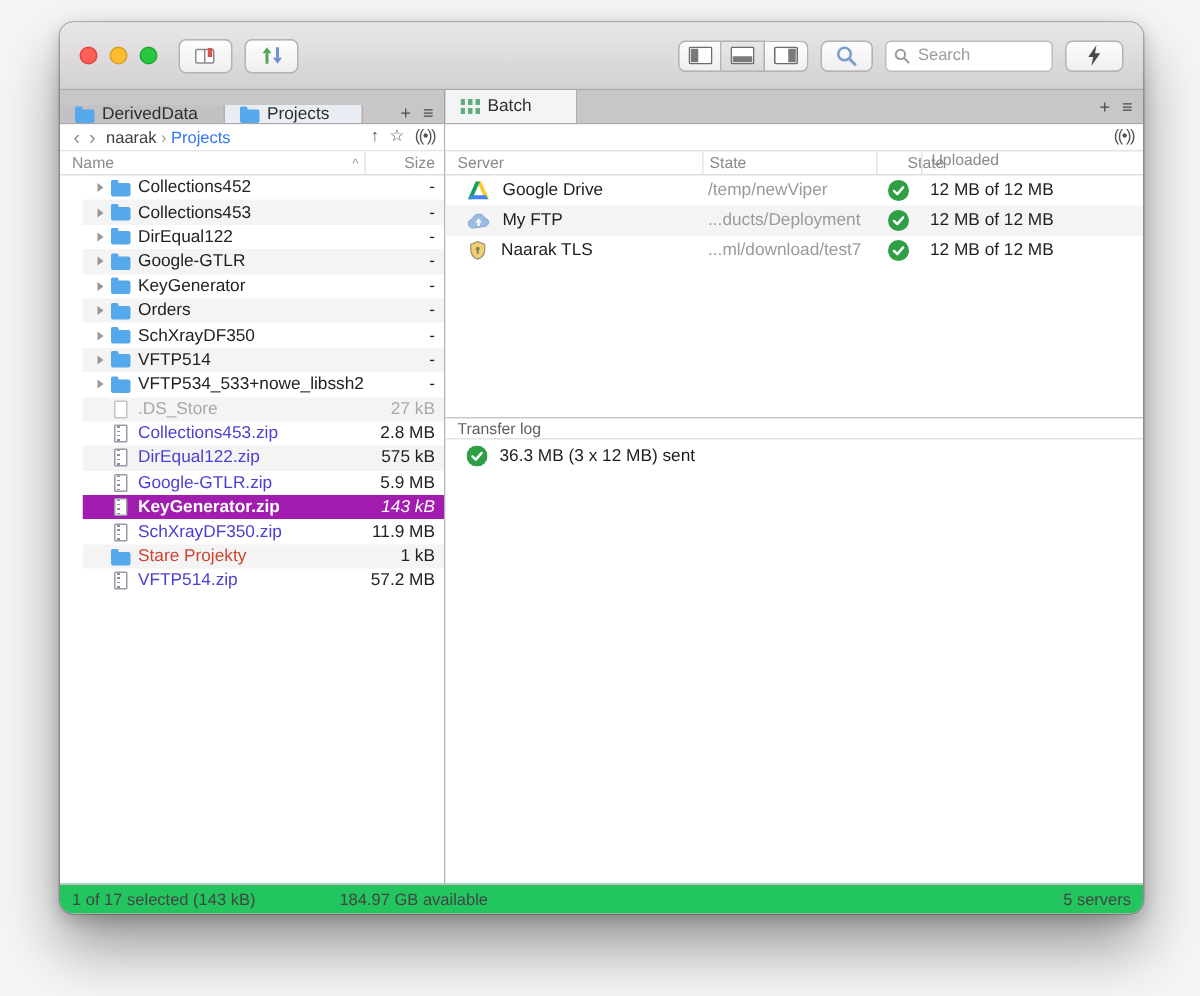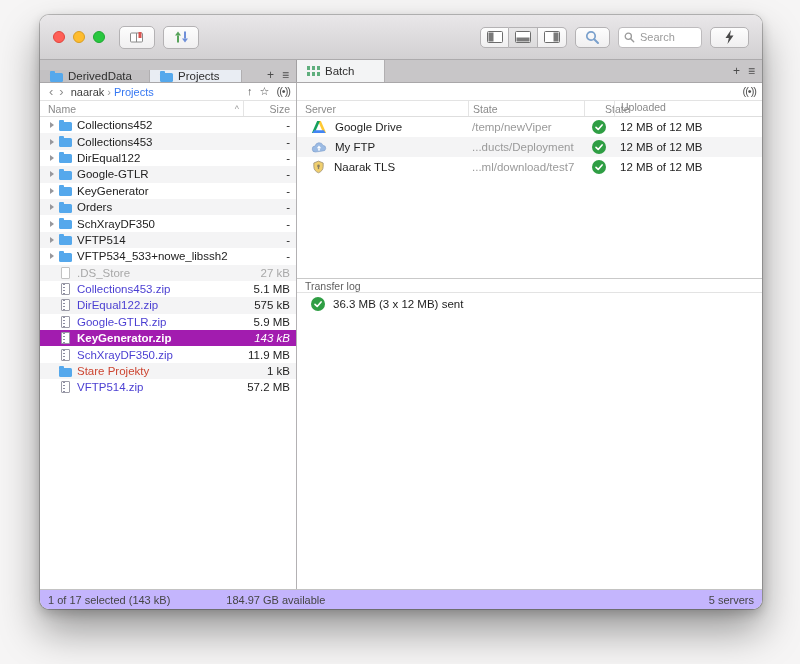--- a/index.html
+++ b/index.html
@@ -21,21 +21,21 @@
   .tbtn+.tbtn{margin-left:8px;}
   .spacer{flex:1;}
   .viewgroup{display:flex;}
   .viewgroup .seg{width:29px;height:21px;border:1px solid #b4b2b4;background:linear-gradient(#fdfdfd,#f0eff0);
     display:flex;align-items:center;justify-content:center;}
   .viewgroup .seg+.seg{border-left:none;}
   .viewgroup .seg:first-child{border-radius:5px 0 0 5px;}
   .viewgroup .seg:last-child{border-radius:0 5px 5px 0;}
   .viewgroup .seg.on{background:linear-gradient(#e8e7e8,#dcdbdc);}
   .sbtn{height:21px;min-width:35px;}
-  .searchfield{width:84px;height:21px;margin:0 8px;border:1px solid #bdbbbd;border-radius:4px;
+  .searchfield{width:112px;height:21px;margin:0 8px;border:1px solid #bdbbbd;border-radius:4px;
     background:#fff;display:flex;align-items:center;padding:0 5px;}
   .searchfield input{border:none;outline:none;width:100%;font-size:11px;background:transparent;
     font-family:"Liberation Sans","DejaVu Sans",sans-serif;color:#333;}
   .searchfield input::placeholder{color:#9b9b9b;}
   
   .tabbar{height:23px;flex:0 0 23px;background:#c8c6c8;display:flex;border-bottom:1px solid #a9a7a9;}
   .tabbar-left{width:257px;flex:0 0 257px;display:flex;border-right:1px solid #a2a0a2;align-items:flex-end;}
   .tabbar-right{flex:1;display:flex;}
   .tab{display:flex;align-items:center;gap:5px;padding:0 10px;font-size:11.5px;color:#2e2e2e;
     border-right:1px solid #b1afb1;background:#c3c1c3;}
@@ -57,21 +57,21 @@
   .path-icons{margin-left:auto;display:flex;align-items:center;gap:7px;color:#555;}
   .path-icons .gl{font-size:11px;line-height:1;}
   .gl-broadcast{font-size:9px;letter-spacing:-1px;}
   .colheader{height:16px;flex:0 0 16px;display:flex;align-items:center;font-size:10.5px;
     color:#8a8a8a;border-bottom:1px solid #dedede;background:#fff;}
   .colheader .cname{flex:1;padding-left:8px;display:flex;align-items:center;min-width:0;}
   .colheader .sort{margin-left:auto;color:#9a9a9a;font-size:9px;padding-right:4px;}
   .colheader .csize{width:53px;text-align:right;padding-right:6px;border-left:1px solid #e4e4e4;height:100%;
     display:flex;align-items:center;justify-content:flex-end;}
   
-  .filelist{flex:1;overflow:hidden;}
+  .filelist{flex:1;overflow:hidden;margin-left:15px;}
   .frow{height:16.4px;display:flex;align-items:center;padding-left:6px;font-size:11.5px;color:#222;}
   .frow:nth-child(even){background:#f4f4f5;}
   .frow.selected{background:#a21caf;color:#fff;}
   .tri{width:12px;flex:0 0 12px;display:flex;align-items:center;justify-content:center;}
   .tri.has::before{content:"";width:0;height:0;border-left:4.5px solid #97979c;
     border-top:3.5px solid transparent;border-bottom:3.5px solid transparent;}
   .ic-folder{width:13px;height:9px;flex:0 0 13px;background:#55a8ec;border-radius:1.5px;
     position:relative;margin:2px 5px 0 1px;}
   .ic-folder::before{content:"";position:absolute;top:-2px;left:0;width:5px;height:3px;
     background:#55a8ec;border-radius:1px 1px 0 0;}
@@ -99,21 +99,21 @@
   .srow:nth-child(even){background:#f4f4f5;}
   .srow .sc1{flex:1;display:flex;align-items:center;gap:8px;padding-left:14px;min-width:0;}
   .srow .sc2{width:116px;flex:0 0 116px;padding-left:4px;color:#9a9a9a;white-space:nowrap;overflow:hidden;}
   .srow .sc3{width:30px;flex:0 0 30px;display:flex;justify-content:center;}
   .srow .sc4{width:148px;flex:0 0 148px;padding-left:6px;}
   .srv-filler{height:101px;flex:0 0 101px;}
   .tlog-header{height:15px;flex:0 0 15px;border-top:1px solid #c9c9c9;border-bottom:1px solid #e3e3e3;
     display:flex;align-items:center;padding-left:8px;font-size:10.5px;color:#5f5f5f;text-align:right;}
   .tlog-row{height:22px;display:flex;align-items:center;gap:8px;padding-left:14px;font-size:11.5px;color:#1e1e1e;}
   
-  .statusbar{height:20px;flex:0 0 20px;background:#c4b5fd;border-top:1px solid #c3c3c3;
+  .statusbar{height:20px;flex:0 0 20px;background:#22c55e;border-top:1px solid #c3c3c3;
     display:flex;align-items:center;font-size:11px;color:#454545;padding:0 8px;}
   .statusbar .st2{margin-left:56px;}
   .statusbar .st3{margin-left:auto;}
   svg{display:block;}
 </style>
 </head>
 <body>
 
 <div class="window">
 
@@ -309,21 +309,21 @@
         <div class="frow k-hidden">
             <span class="tri"></span>
             <span class="ic-doc plain"></span>
             <span class="fname">.DS_Store</span>
             <span class="fsize">27 kB</span>
           </div>
         <div class="frow k-zip">
             <span class="tri"></span>
             <span class="ic-doc zip"></span>
             <span class="fname">Collections453.zip</span>
-            <span class="fsize">5.1 MB</span>
+            <span class="fsize">2.8 MB</span>
           </div>
         <div class="frow k-zip">
             <span class="tri"></span>
             <span class="ic-doc zip"></span>
             <span class="fname">DirEqual122.zip</span>
             <span class="fsize">575 kB</span>
           </div>
         <div class="frow k-zip">
             <span class="tri"></span>
             <span class="ic-doc zip"></span>

